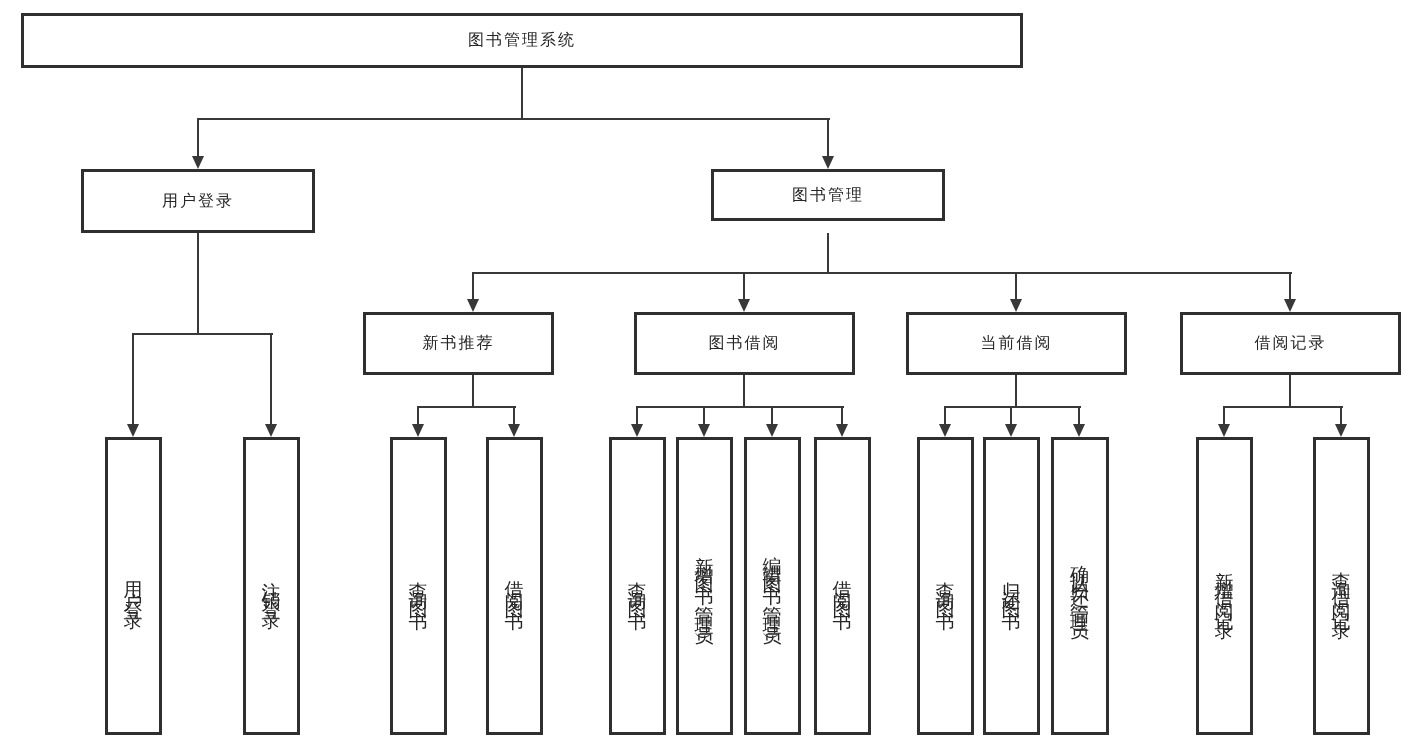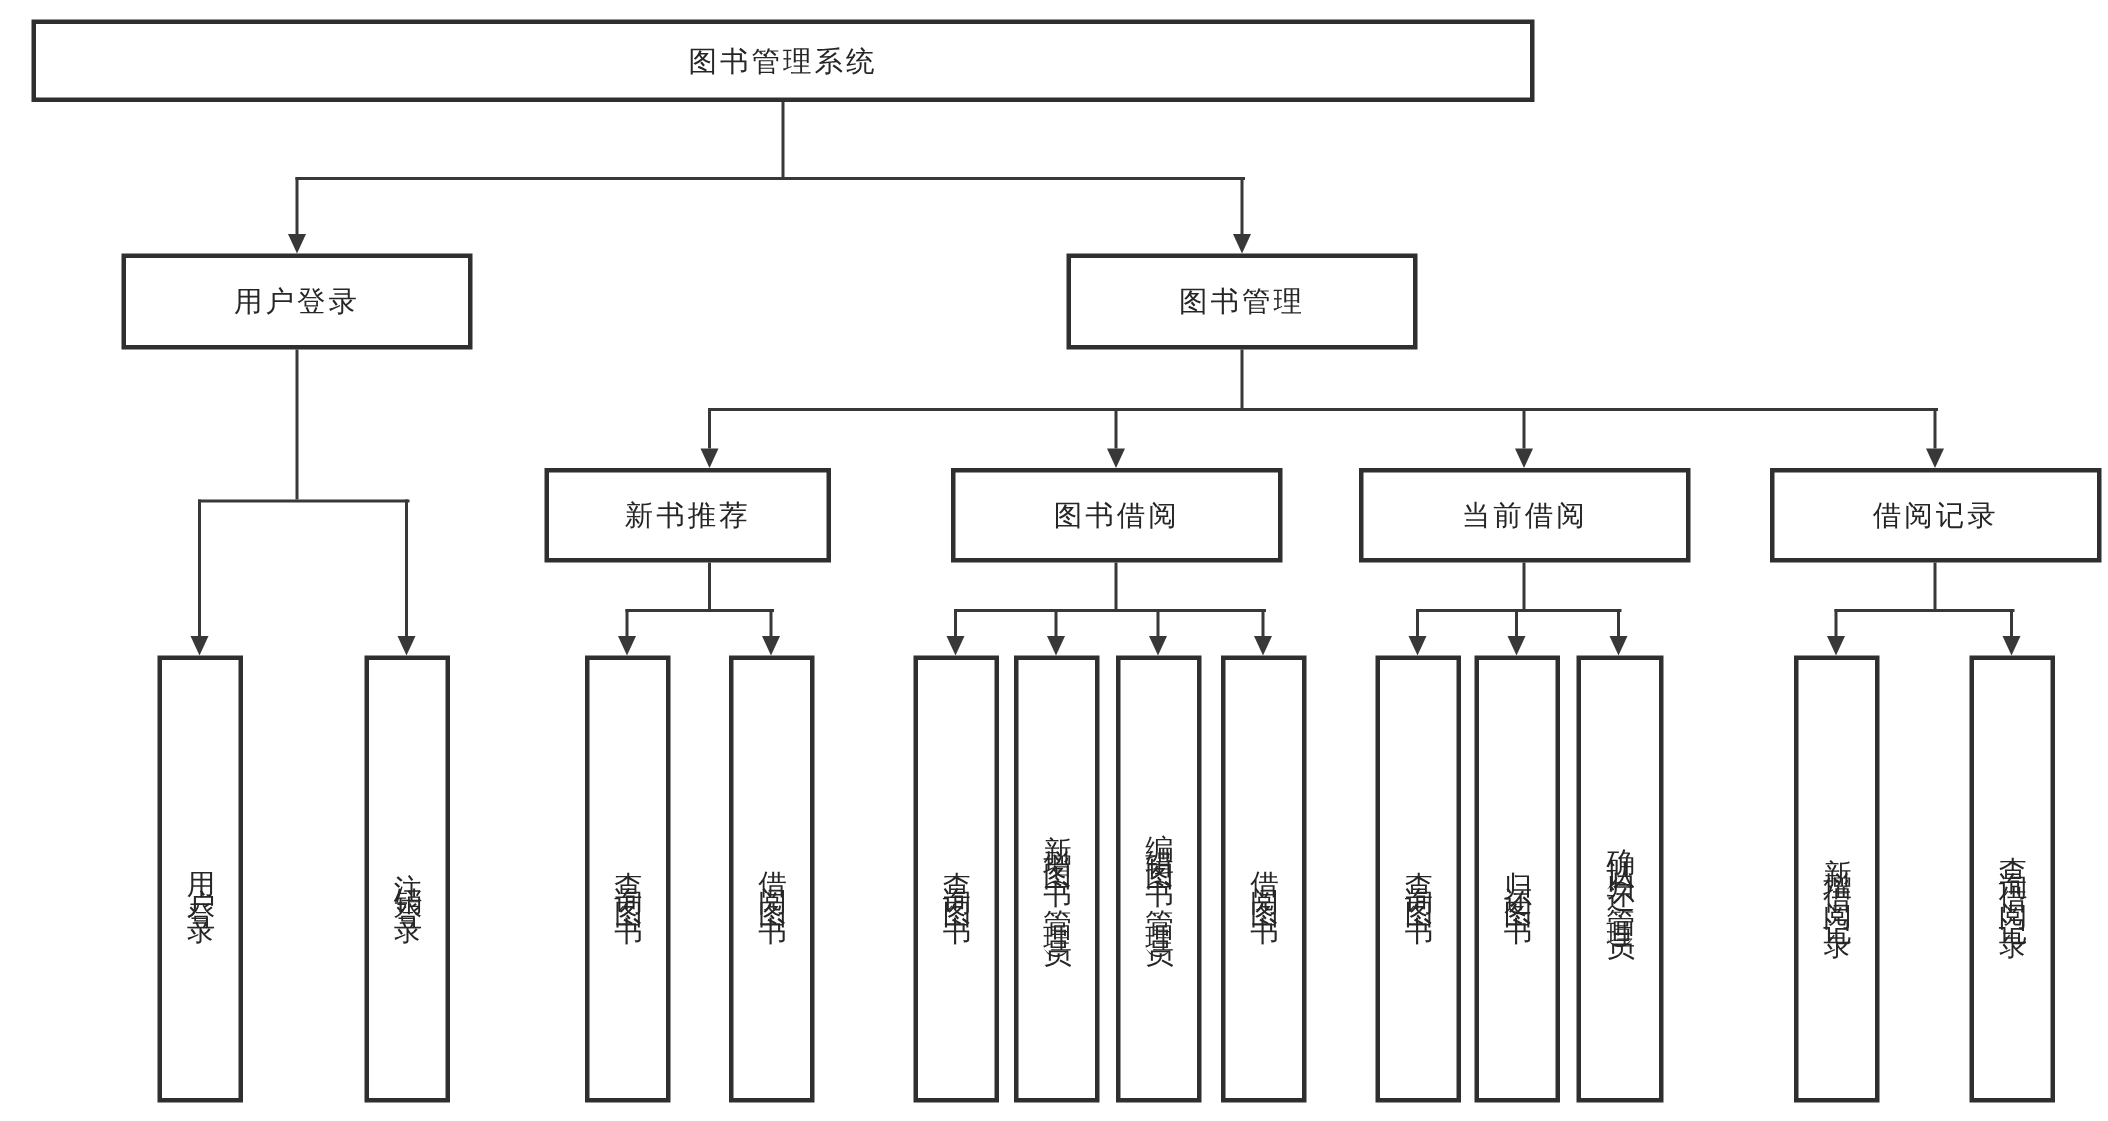--- a/index.html
+++ b/index.html
@@ -25,21 +25,21 @@
     position:absolute;
     box-sizing:border-box;
     border:3px solid var(--box-border);
     background:#fff;
     display:flex;
     align-items:center;
     justify-content:center;
     color:var(--text);
   }
   .box .hlabel{
-    font-size:19px;
+    font-size:16px;
     letter-spacing:2px;
     white-space:nowrap;
     color:var(--text);
   }
   .box .vlabel{
     writing-mode:vertical-rl;
     text-orientation:mixed;
     font-size:19px;
     letter-spacing:10px;
     line-height:1;
@@ -72,21 +72,21 @@
 
 <div class="canvas">
 
   <div class="box" style="left:21px;top:13px;width:1002px;height:55px;">
     <span class="hlabel">图书管理系统</span>
   </div>
 
   <div class="box" style="left:81px;top:169px;width:234px;height:64px;">
     <span class="hlabel">用户登录</span>
   </div>
-  <div class="box" style="left:711px;top:169px;width:234px;height:64px;">
+  <div class="box" style="left:711px;top:169px;width:234px;height:52px;">
     <span class="hlabel">图书管理</span>
   </div>
 
   <div class="box" style="left:363px;top:312px;width:191px;height:63px;">
     <span class="hlabel">新书推荐</span>
   </div>
   <div class="box" style="left:906px;top:312px;width:221px;height:63px;">
     <span class="hlabel">当前借阅</span>
   </div>
   <div class="box" style="left:634px;top:312px;width:221px;height:63px;">

